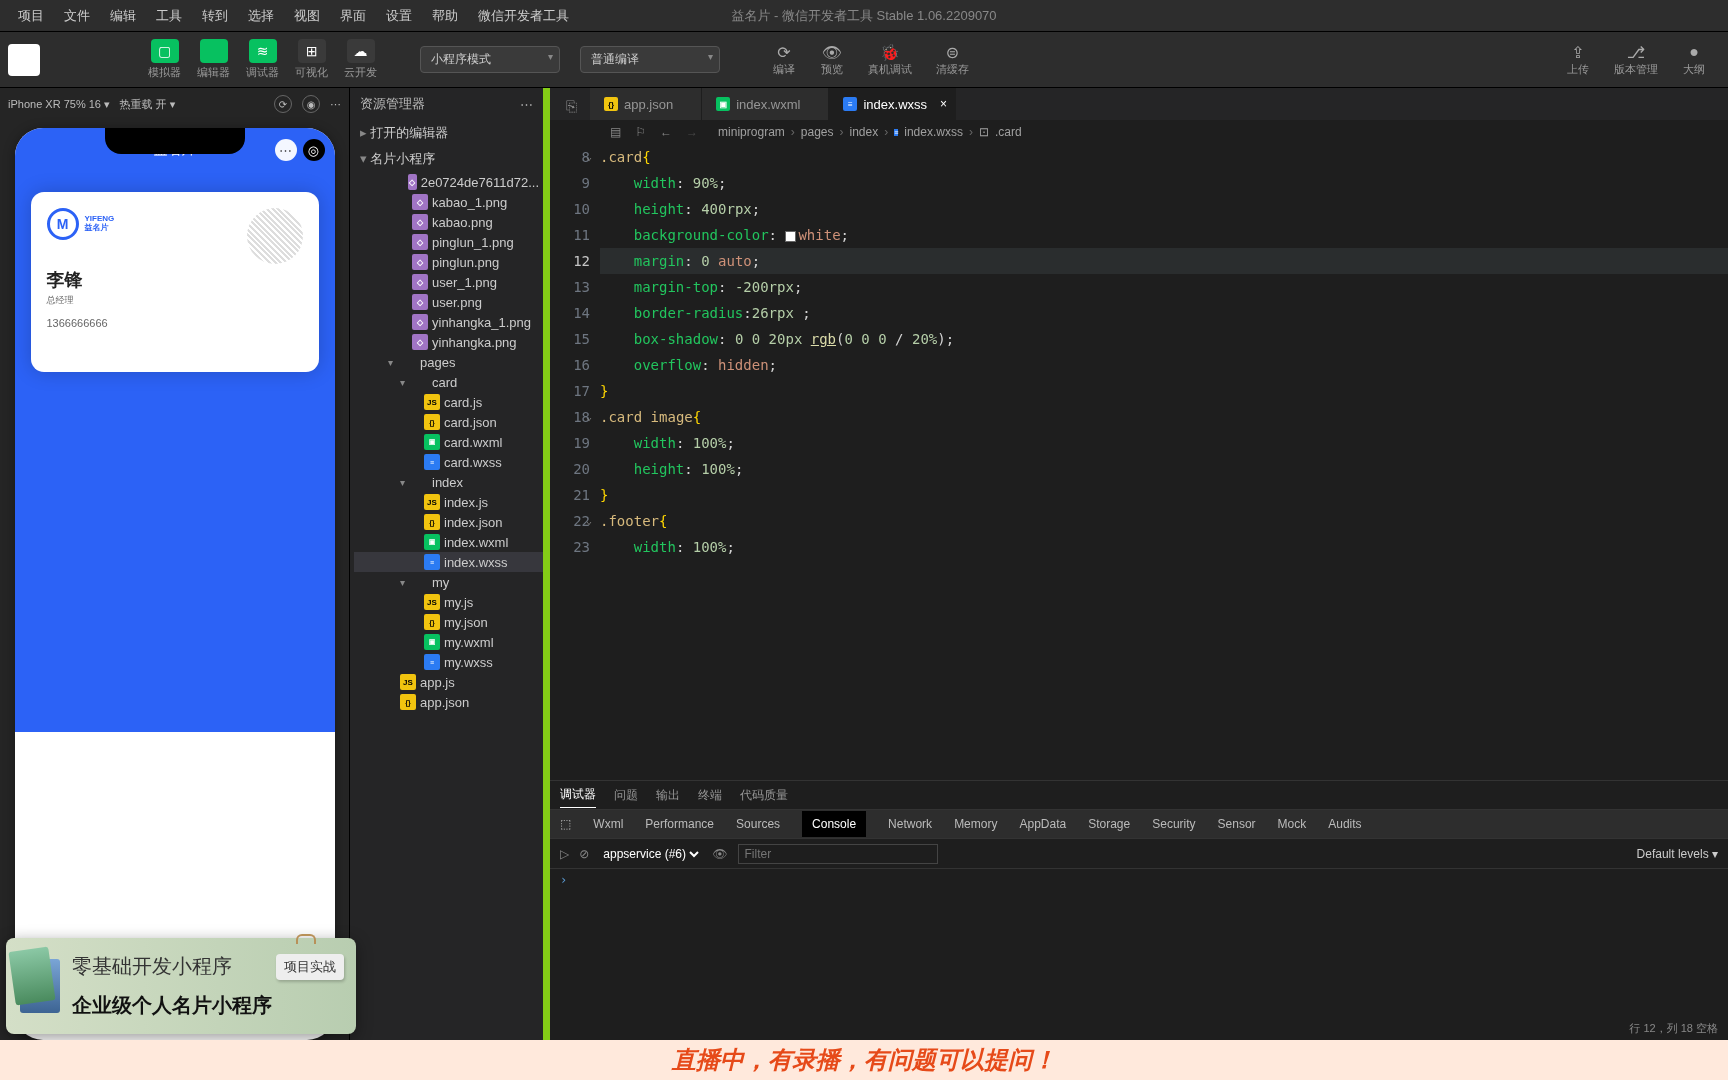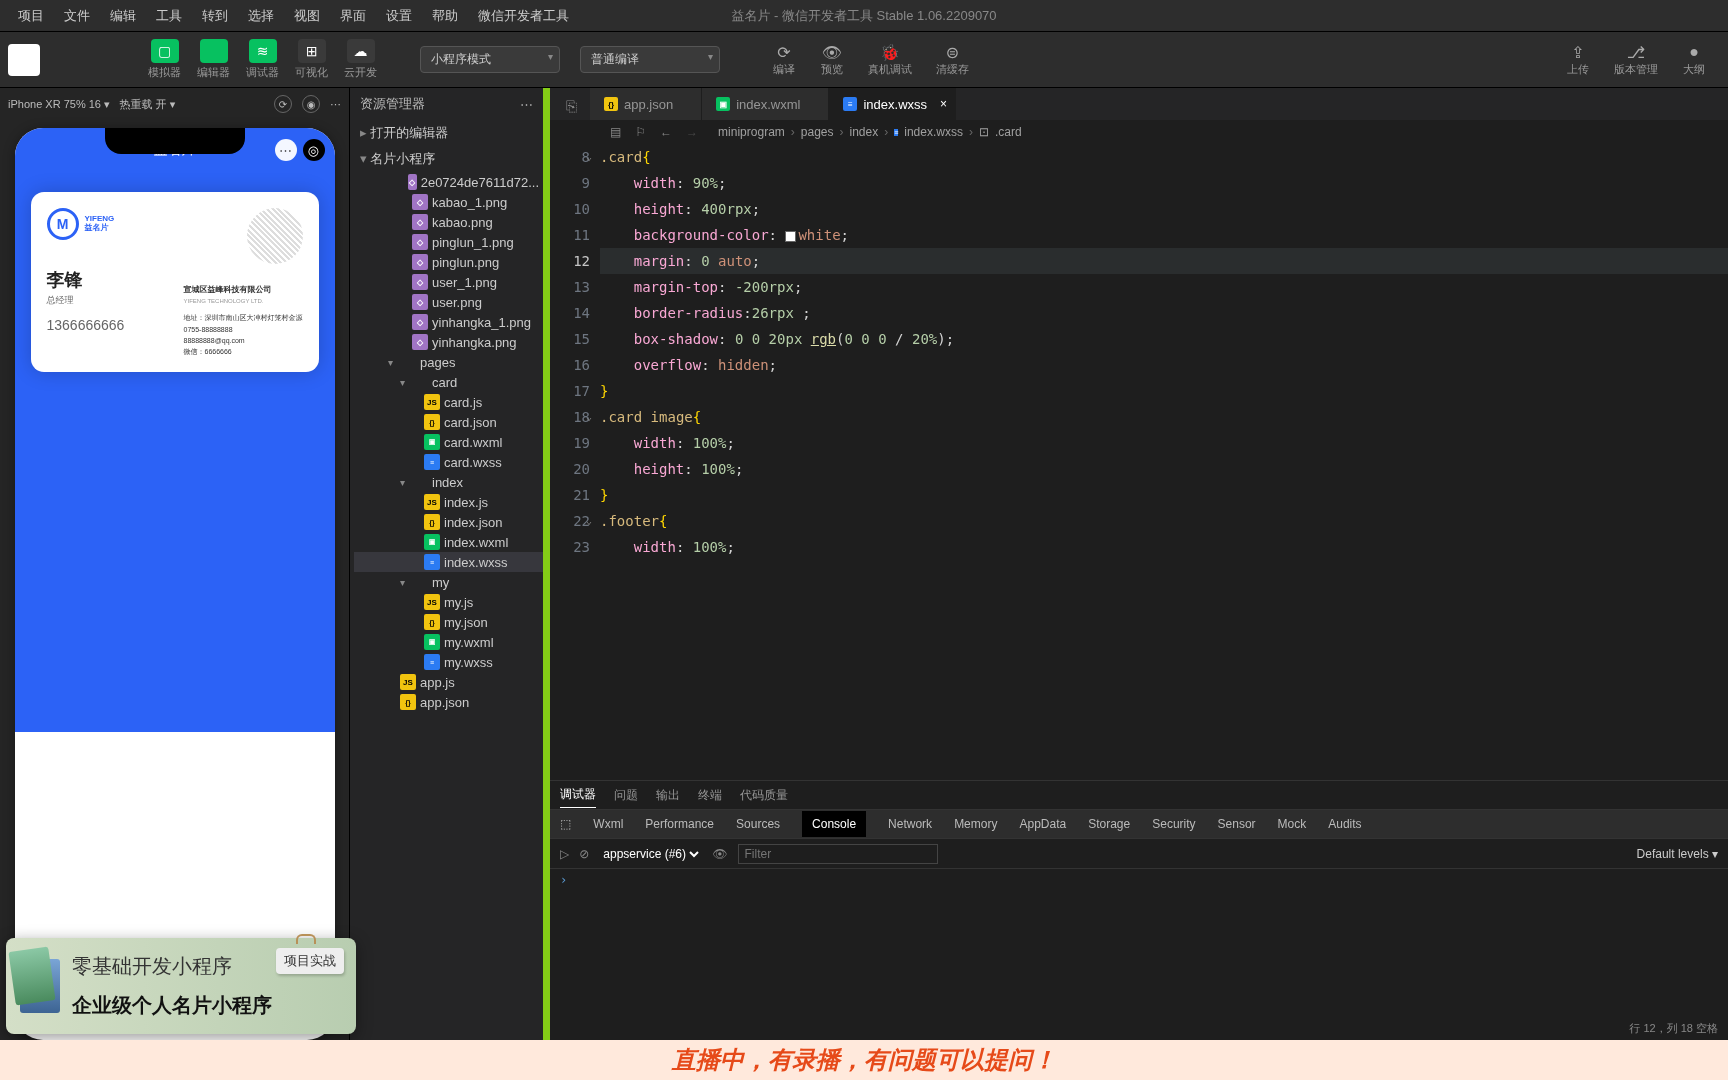--- a/index.html
+++ b/index.html
@@ -46,21 +46,21 @@
 .caps .dot.dark { background: #000; color: #fff; }
 .phone-body { background: #2c62f6; height: 560px; position: relative; }
 .card-wrap { padding-top: 60px; }
 .biz-card { width: 90%; margin: -40px auto 0; background: #fff; border-radius: 13px; box-shadow: 0 0 20px rgba(0,0,0,.2); overflow: hidden; height: 180px; padding: 16px; position: relative; }
 .biz-card .logo { display: flex; align-items: center; gap: 6px; }
 .biz-card .logo .lg { width: 32px; height: 32px; border: 3px solid #2c62f6; border-radius: 50%; display: flex; align-items: center; justify-content: center; color: #2c62f6; font-weight: bold; font-size: 14px; }
 .biz-card .logo .txt { font-size: 8px; color: #2c62f6; font-weight: bold; line-height: 1.1; }
 .biz-card .qr { position: absolute; right: 16px; top: 16px; width: 56px; height: 56px; background: repeating-linear-gradient(45deg,#ddd,#ddd 2px,#fff 2px,#fff 4px); border-radius: 50%; }
 .biz-card .name { font-size: 18px; font-weight: bold; color: #222; margin-top: 28px; }
 .biz-card .title { font-size: 9px; color: #666; margin-top: 2px; }
-.biz-card .phone-num { font-size: 14px; color: #666; margin-top: 10px; }
+.biz-card .phone-num { font-size: 11px; color: #666; margin-top: 10px; }
 .biz-card .company { position: absolute; right: 16px; top: 92px; font-size: 8px; color: #333; text-align: left; line-height: 1.6; }
 .phone-white { background: #f5f6f8; position: absolute; top: 200px; left: 0; right: 0; bottom: 0; padding-top: 40px; }
 .action-btn { width: 190px; height: 38px; border-radius: 20px; margin: 14px auto; display: flex; align-items: center; justify-content: center; color: #fff; font-size: 14px; }
 .ab1 { background: #3468f6; }
 .ab2 { background: #5b8cff; }
 
 
 .explorer { width: 200px; background: #252526; border-right: 7px solid #84cc16; display: flex; flex-direction: column; font-size: 13px; }
 .exp-head { height: 32px; display: flex; align-items: center; padding: 0 10px; color: #bbb; justify-content: space-between; }
 .exp-section { padding: 4px 10px; color: #ccc; cursor: pointer; }
@@ -90,21 +90,21 @@
 .breadcrumb { height: 24px; display: flex; align-items: center; padding-left: 60px; gap: 6px; color: #a0a0a0; font-size: 12px; background: #1e1e1e; }
 .breadcrumb .sep { color: #666; }
 .bc-icons { display: flex; gap: 14px; padding: 0 14px 0 0; color: #888; }
 .code { flex: 1; display: flex; font-family: Consolas, monospace; font-size: 14px; overflow: hidden; }
 .gutter { width: 50px; text-align: right; padding-right: 10px; color: #6e7681; line-height: 26px; user-select: none; }
 .gutter .cur { color: #c6c6c6; }
 .code-lines { flex: 1; line-height: 26px; white-space: pre; position: relative; }
 .code-lines .cur-line { background: #2a2d2e; display: block; }
 .fold { position: absolute; left: -14px; color: #888; font-size: 10px; cursor: pointer; }
 .tk-sel { color: #d7ba7d; }
-.tk-prop { color: #f9a8d4; }
+.tk-prop { color: #22c55e; }
 .tk-num { color: #b5cea8; }
 .tk-unit { color: #b5cea8; }
 .tk-kw { color: #ce9178; }
 .tk-punc { color: #d4d4d4; }
 .tk-func { color: #dcdcaa; text-decoration: underline; }
 .tk-brace { color: #ffd700; }
 .color-sw { display: inline-block; width: 11px; height: 11px; background: #fff; border: 1px solid #666; vertical-align: middle; margin-right: 2px; }
 
 
 .debugger { height: 260px; border-top: 1px solid #333; background: #1e1e1e; display: flex; flex-direction: column; }
@@ -119,21 +119,21 @@
 .console-bar select { background: #1e1e1e; color: #ffffff; border: none; font-size: 12px; }
 .console-body { flex: 1; padding: 4px 10px; color: #5a9bd4; font-family: Consolas, monospace; font-size: 12px; }
 
 
 .banner { position: absolute; left: 6px; bottom: 46px; width: 350px; height: 96px; background: linear-gradient(90deg,#d4dfc7,#b8cdb0); border-radius: 8px; display: flex; align-items: center; padding: 10px 14px; gap: 12px; box-shadow: 0 4px 16px rgba(0,0,0,.4); }
 .banner .books { width: 40px; height: 54px; background: linear-gradient(#7aa5d6,#3d6493); border-radius: 3px; position: relative; }
 .banner .books::before { content: ''; position: absolute; top: -10px; left: -8px; width: 40px; height: 54px; background: linear-gradient(#8bc8a5,#4a8b5e); border-radius: 3px; transform: rotate(-8deg); }
 .banner .txt { display: flex; flex-direction: column; gap: 12px; }
 .banner .t1 { font-size: 20px; color: #333; }
 .banner .t2 { font-size: 20px; color: #111; font-weight: bold; }
-.banner .tag { position: absolute; right: 12px; top: 10px; background: #eee; padding: 4px 8px; border-radius: 4px; font-size: 13px; color: #333; box-shadow: 1px 2px 3px rgba(0,0,0,.2); }
+.banner .tag { position: absolute; right: 12px; top: 16px; background: #eee; padding: 4px 8px; border-radius: 4px; font-size: 13px; color: #333; box-shadow: 1px 2px 3px rgba(0,0,0,.2); }
 .banner .clip { position: absolute; right: 40px; top: -4px; width: 20px; height: 10px; border: 2px solid #b89058; border-bottom: none; border-radius: 6px 6px 0 0; }
 
 
 .bottom-bar { position: absolute; bottom: 0; left: 0; right: 0; height: 40px; background: #ffe9dc; display: flex; align-items: center; justify-content: center; }
 .bottom-bar .scroll-txt { color: #e64a19; font-size: 24px; font-weight: bold; font-style: italic; }
 .status-line { position: absolute; right: 10px; bottom: 44px; color: #888; font-size: 11px; }
 </style>
 </head>
 <body>
 
@@ -239,28 +239,20 @@
           <div class="card-wrap">
             <div class="biz-card">
               <div class="logo">
                 <div class="lg">M</div>
                 <div class="txt"><span>YIFENG</span><br><span>益名片</span></div>
               </div>
               <div class="qr"></div>
               <div class="name">李锋</div>
               <div class="title">总经理</div>
               <div class="phone-num">1366666666</div>
-              <div class="company">
-                <div style="font-weight:bold">宣城区益峰科技有限公司</div>
-                <div style="color:#999;font-size:6px">YIFENG TECHNOLOGY LTD.</div>
-                <div style="font-size:7px;margin-top:6px">地址：深圳市南山区大冲村灯笼村金源</div>
-                <div style="font-size:7px">0755-88888888</div>
-                <div style="font-size:7px">88888888@qq.com</div>
-                <div style="font-size:7px">微信：6666666</div>
-              </div>
             </div>
           </div>
         </div>
       </div>
     </div>
   </div>
 
   <div class="explorer">
     <div class="exp-head">
       <span>资源管理器</span>

